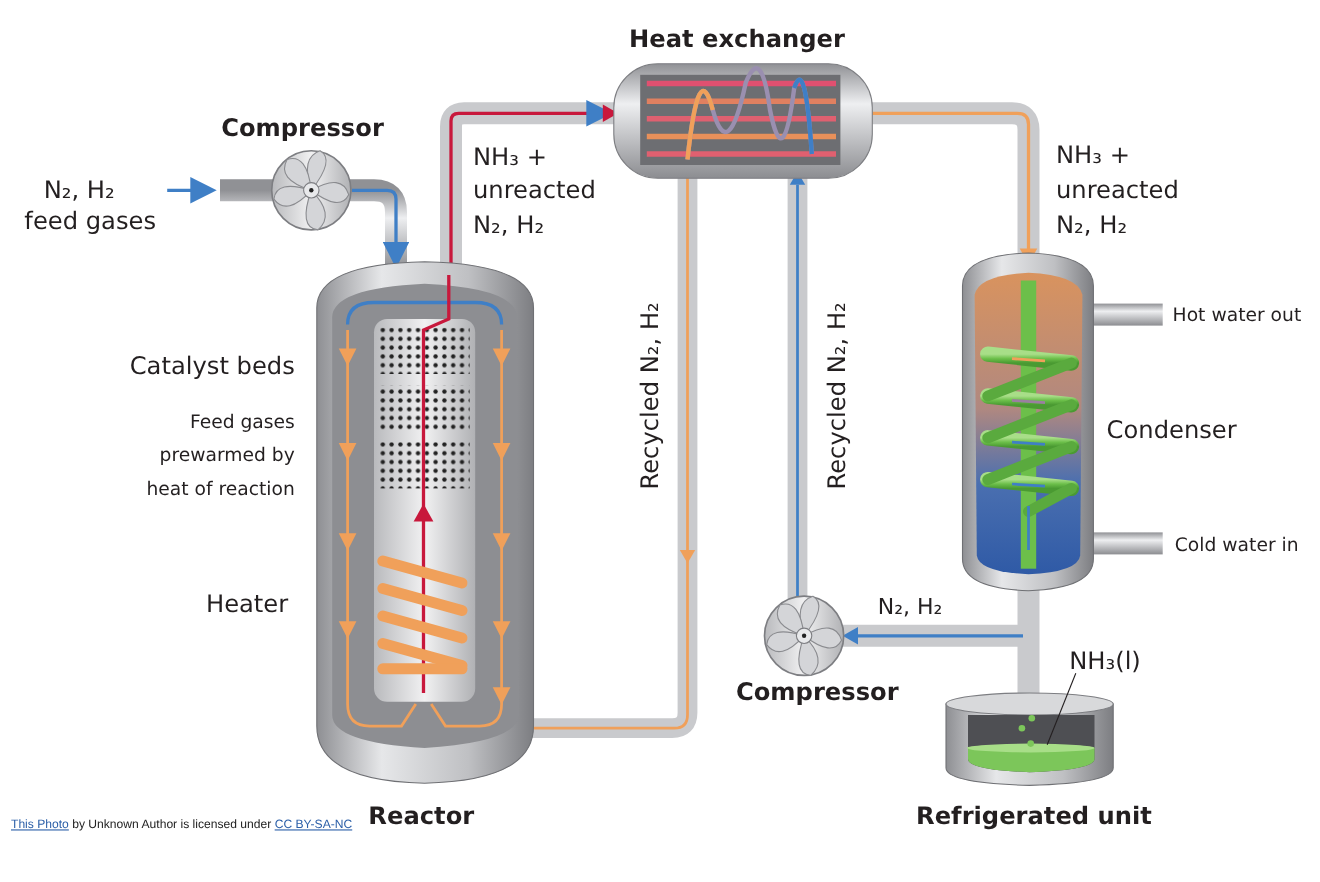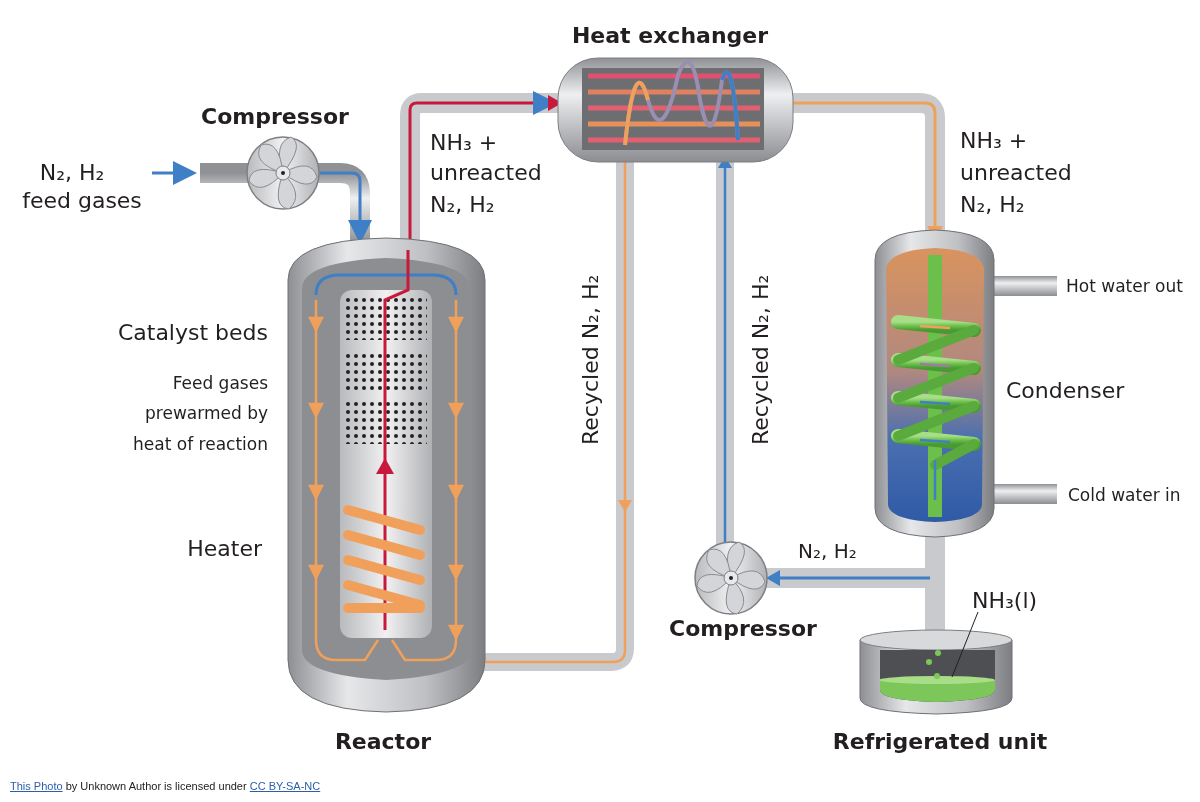--- a/index.html
+++ b/index.html
@@ -1,20 +1,20 @@
 <!DOCTYPE html>
 <html><head>
 <meta charset="utf-8">
 <style>
   html,body{margin:0;padding:0;background:#fff;}
   body{width:1200px;height:802px;position:relative;overflow:hidden;font-family:"Liberation Sans","DejaVu Sans",sans-serif;}
   #diagram{position:absolute;left:0;top:0;}
   .lbl{font-family:"DejaVu Sans",sans-serif;fill:#231f20;}
   .bold{font-family:"DejaVu Sans",sans-serif;font-weight:bold;fill:#231f20;}
-  .credit{position:absolute;left:10px;top:780px;font-size:11px;font-family:"Liberation Sans",sans-serif;color:#222;text-align:center;}
+  .credit{position:absolute;left:10px;top:744px;font-size:11px;font-family:"Liberation Sans",sans-serif;color:#222;text-align:center;}
   .credit a{color:#2b5fa8;text-decoration:underline;}
 </style>
 </head>
 <body>
 
 <svg id="diagram" width="1200" height="802" viewBox="0 0 1200 802" xmlns="http://www.w3.org/2000/svg">
   <defs>
     <linearGradient id="steelV" x1="0" y1="0" x2="1" y2="0">
       <stop offset="0" stop-color="#8e8f93"></stop>
       <stop offset="0.3" stop-color="#e6e7e9"></stop>

